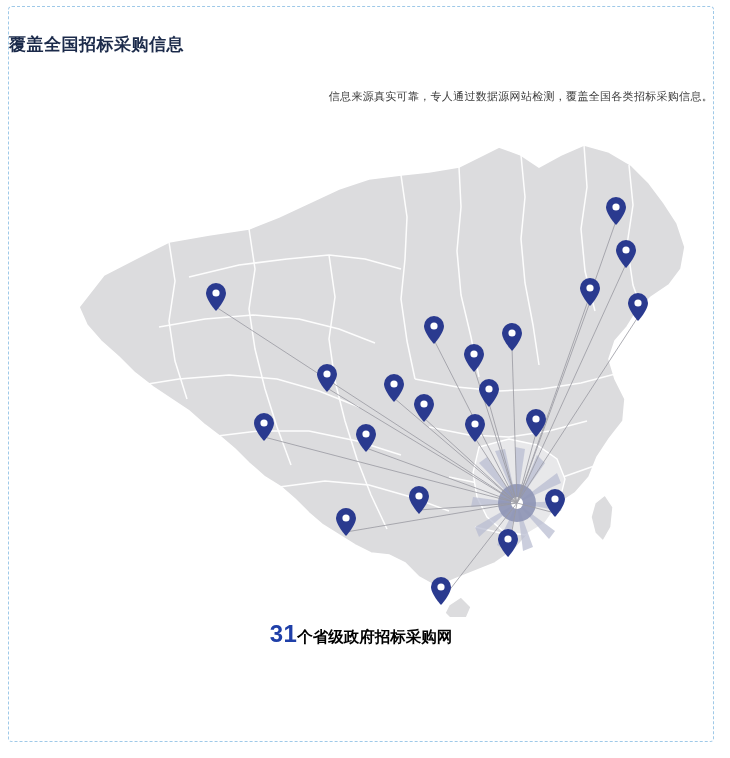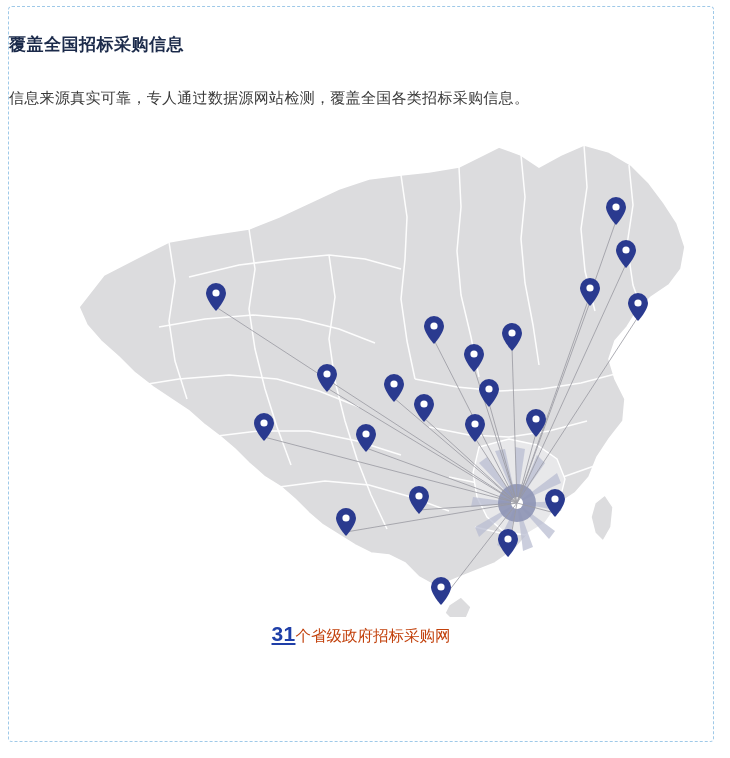--- a/index.html
+++ b/index.html
@@ -33,22 +33,22 @@
     font-size: 17px;
     font-weight: bold;
     color: #1b2a4a;
     letter-spacing: 0.5px;
   }
   .subtitle {
     position: absolute;
     top: 82px;
     left: 0;
     width: 100%;
-    text-align: left;
-    font-size: 15px;
+    text-align: right;
+    font-size: 11px;
     color: #3a3a3a;
     letter-spacing: 0.3px;
   }
   .map-wrap {
     position: absolute;
     top: 120px;
     left: 0;
     width: 706px;
     height: 490px;
   }
@@ -62,30 +62,29 @@
     width: 100%;
     text-align: center;
   }
   .stat-line {
     font-size: 15.5px;
     color: #2d2d7a;
     line-height: 29px;
     white-space: nowrap;
   }
   .stat-num {
-    font-size: 21px;
+    font-size: 24px;
     font-weight: bold;
     color: #1f3fa8;
     letter-spacing: 0.3px;
-    text-decoration: underline;
   }
   .stat-text {
     font-size: 15.5px;
-    font-weight: normal;
-    color: #c2410c;
+    font-weight: bold;
+    color: #000000;
   }
 </style>
 </head>
 <body>
 
 <div class="panel">
 
   <div class="title">覆盖全国招标采购信息</div>
   <div class="subtitle">信息来源真实可靠，专人通过数据源网站检测，覆盖全国各类招标采购信息。</div>
 

